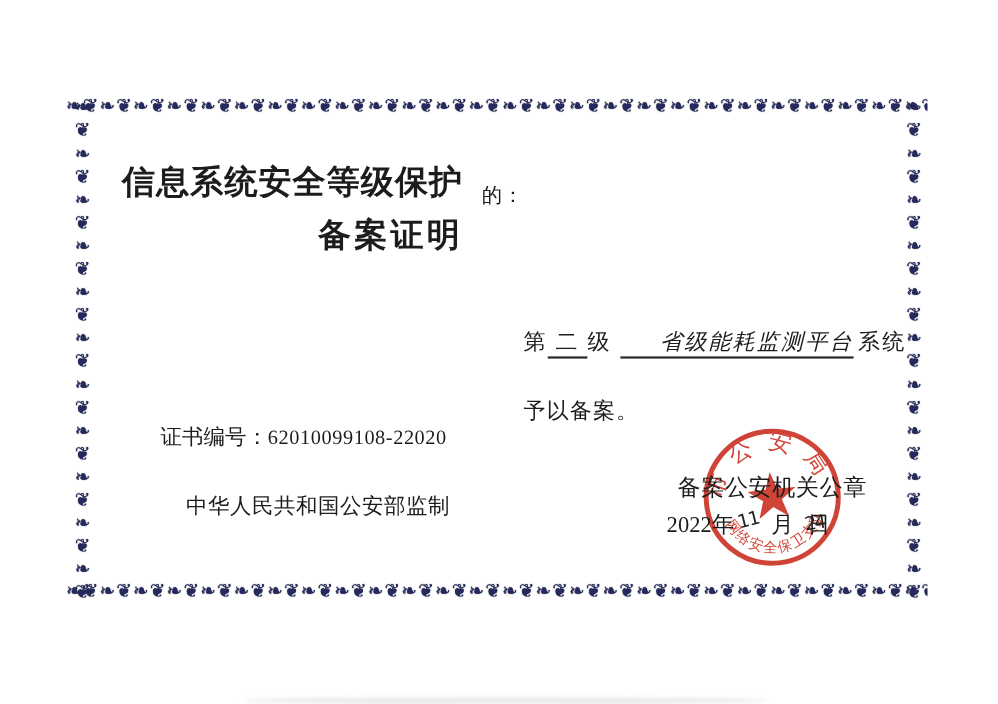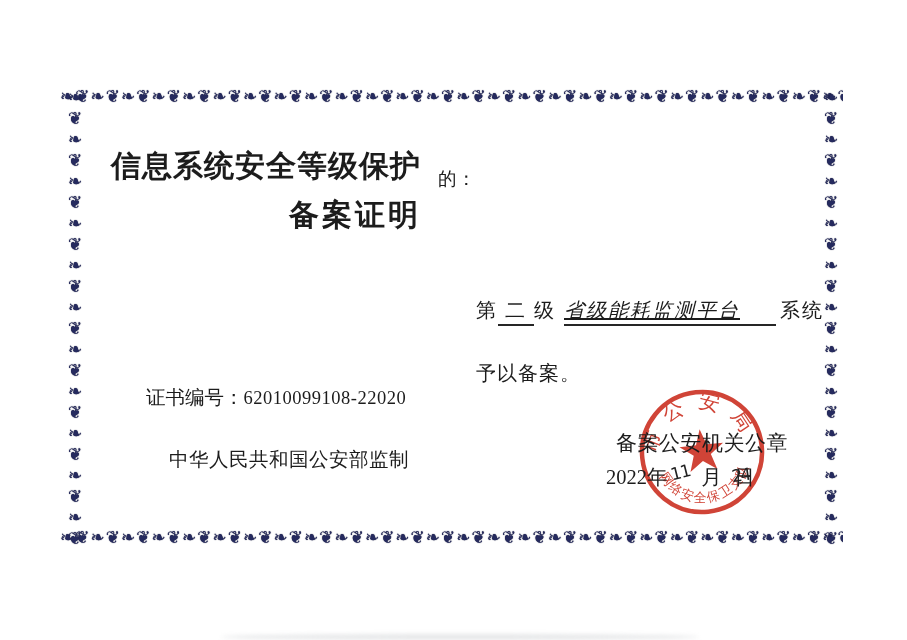--- a/index.html
+++ b/index.html
@@ -51,22 +51,22 @@
     padding:0 1px 1px 1px;
   }
 
   .level-line{
     position:absolute;left:476px;top:297px;
     font-size:20px;letter-spacing:2px;white-space:nowrap;
   }
   .u{border-bottom:2px solid #262626;}
   .u-grade{display:inline-block;width:36px;text-align:center;}
   .u-system{
-    display:inline-block;width:212px;text-align:left;
-    margin-left:8px;margin-right:4px;font-style:italic;letter-spacing:2px;text-decoration:underline;
+    display:inline-block;width:212px;text-align:right;
+    margin-left:8px;margin-right:4px;font-style:italic;letter-spacing:2px;
   }
 
   .filing-line{position:absolute;left:476px;top:360px;font-size:20px;letter-spacing:1px;}
 
   .certno-line{position:absolute;left:146px;top:384px;font-size:19.5px;white-space:nowrap;}
   .certno-number{font-size:18.5px;letter-spacing:0.5px;margin-top:24px;}
 
   .issuer-line{position:absolute;left:169px;top:446px;font-size:19.5px;letter-spacing:0.5px;}
 
   .stamp-caption{

